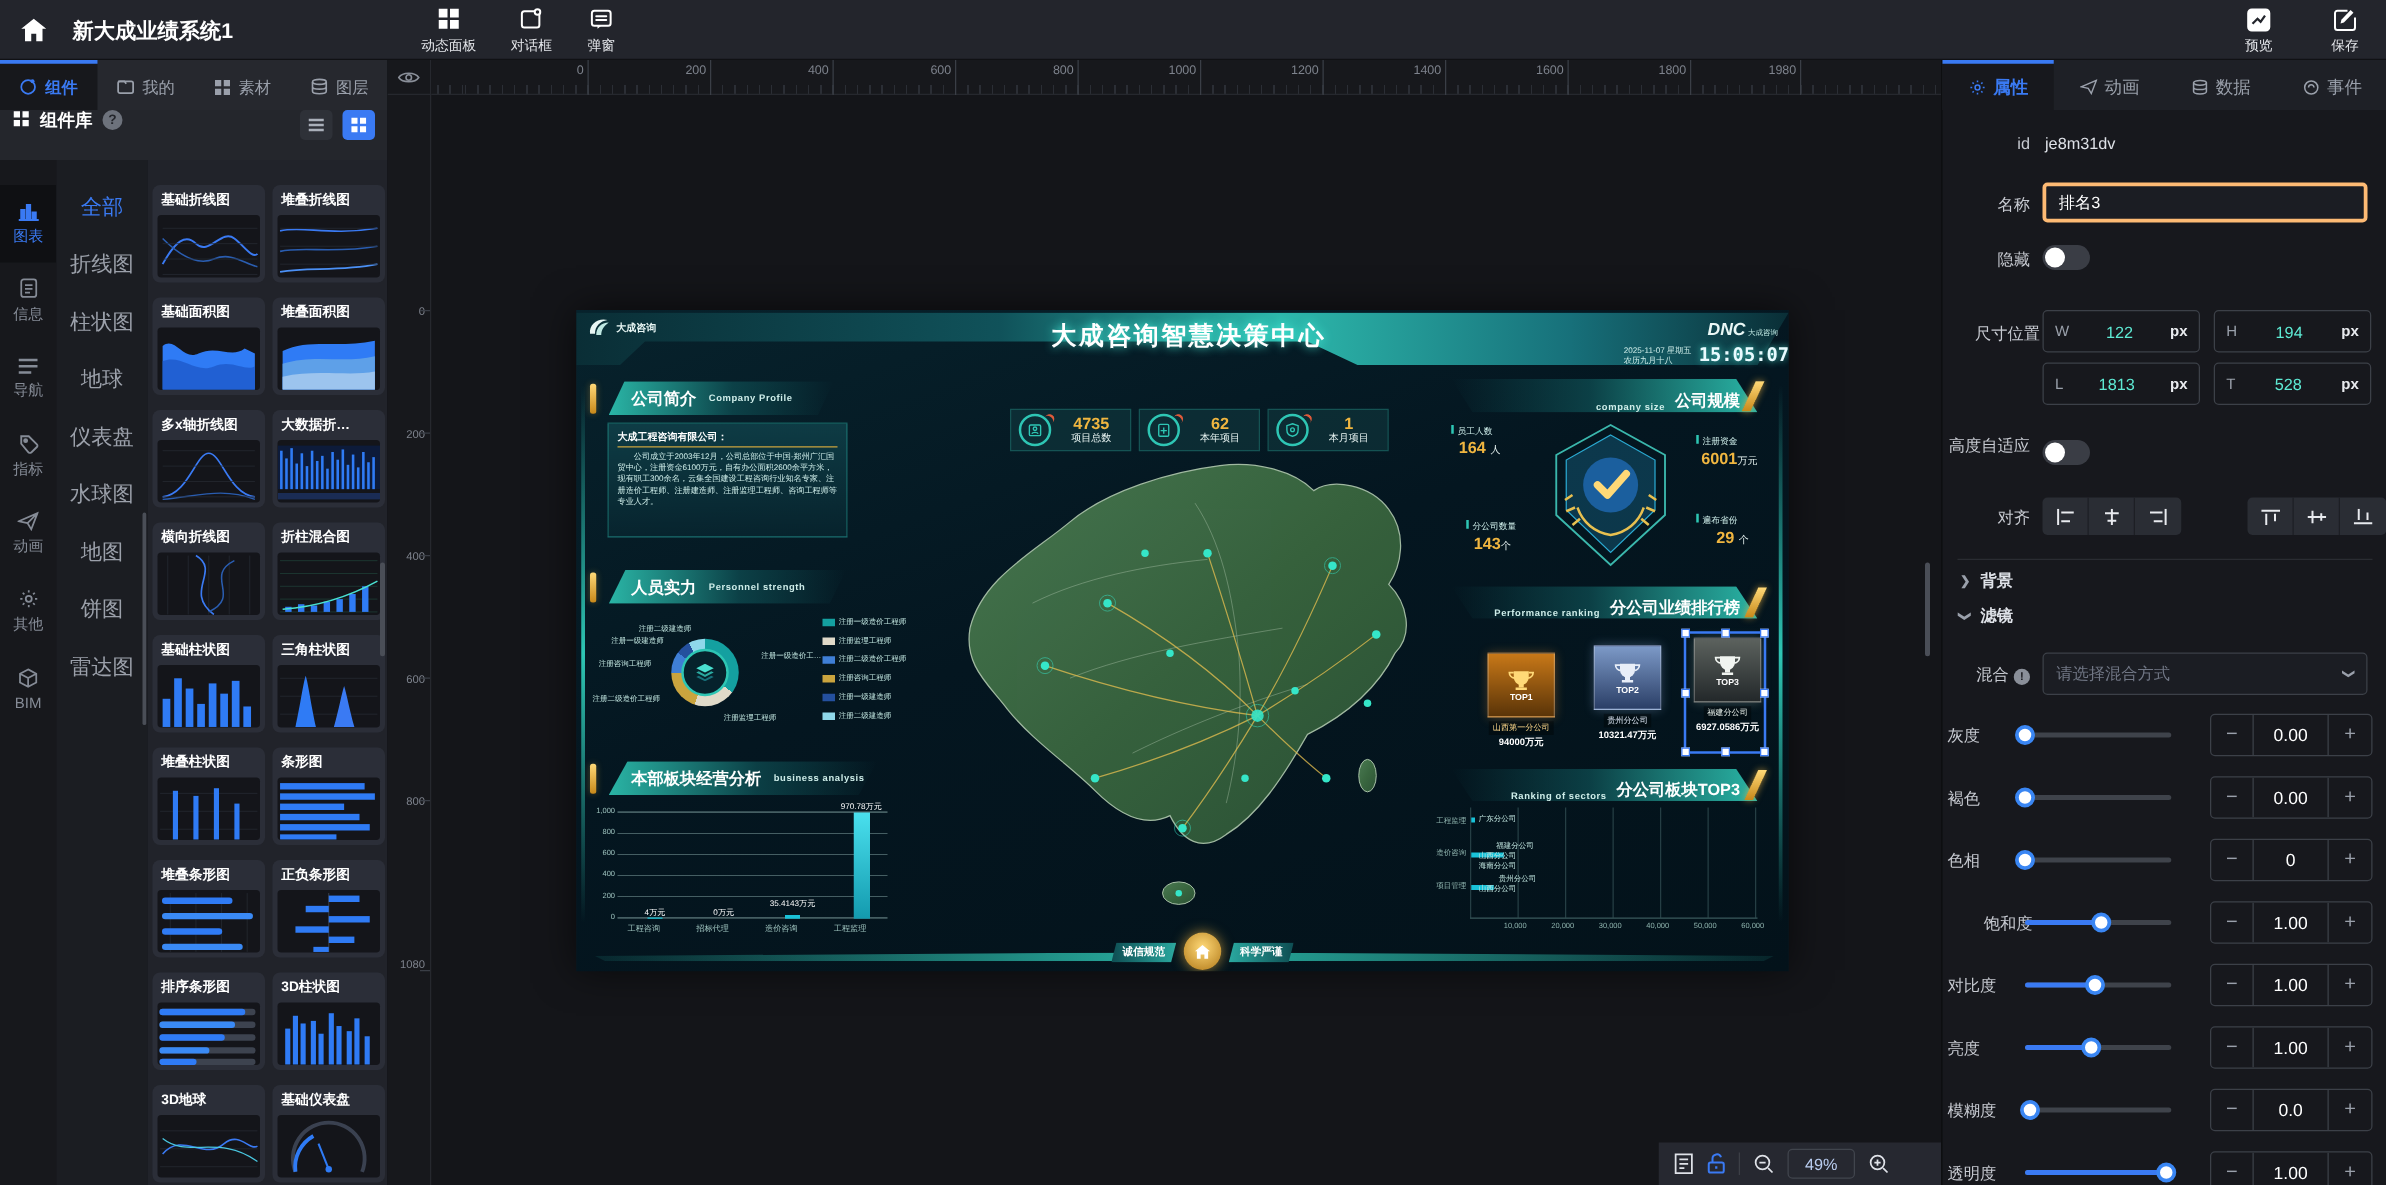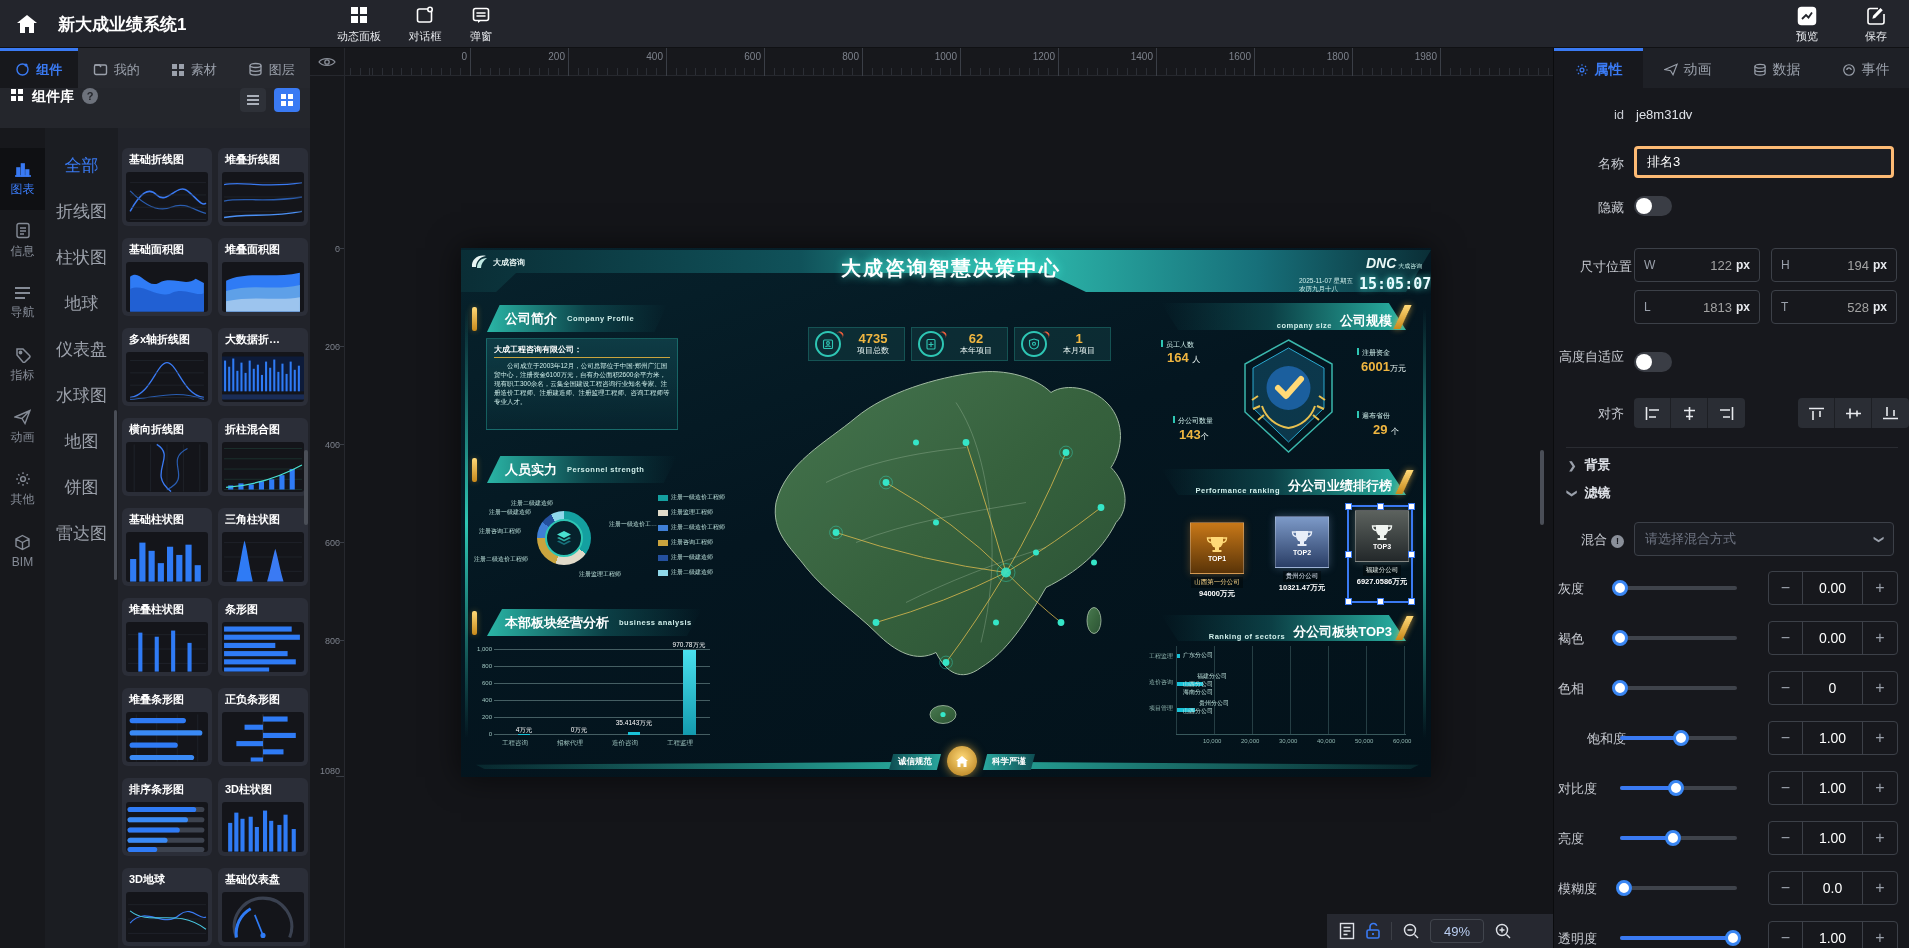--- a/index.html
+++ b/index.html
@@ -73,21 +73,21 @@
 #rpanel{left:1553px;top:48px;width:356px;height:900px;background:#17181d;border-left:1px solid #0b0c0e}
 #rtabs{position:absolute;left:0;top:0;width:356px;height:40px;background:#1e2026;display:flex}
 .rtab{flex:1;display:flex;align-items:center;justify-content:center;gap:6px;font-size:14px;color:#9aa0ab;border-top:3px solid transparent;cursor:pointer}
 .rtab.active{background:#17181d;color:#3a7af3;border-top-color:#3a7af3;font-weight:bold}
 .plabel{position:absolute;width:68px;text-align:right;font-size:13px;color:#c7cad1;left:2px}
 .pinput{position:absolute;left:80px;width:260px;height:32px;background:#1b1d23;border:3px solid #fdba74;border-radius:4px;color:#fff;font-size:13px;padding:0 10px;font-family:"Liberation Sans",sans-serif}
 .toggle{position:absolute;left:80px;width:38px;height:20px;border-radius:10px;background:#3a3d45;cursor:pointer}
 .toggle:after{content:"";position:absolute;left:2px;top:2px;width:16px;height:16px;border-radius:50%;background:#fff}
 .numbox{position:absolute;width:126px;height:34px;border:1px solid #3c4048;border-radius:4px;display:flex;align-items:center;padding:0 9px;gap:4px}
 .numbox .k{font-size:12px;color:#9aa0ab}
-.numbox .v{flex:1;text-align:right;font-size:13px;color:#a3a3a3}
+.numbox .v{flex:1;text-align:center;font-size:13px;color:#5eead4}
 .numbox .u{font-size:12px;font-weight:bold;color:#e8eaee}
 .agroup{position:absolute;height:30px;background:#2a2d34;border-radius:4px;display:flex;overflow:hidden}
 .abtn{width:37px;height:30px;display:flex;align-items:center;justify-content:center;color:#e8eaee;border-right:1px solid #1d1f24;cursor:pointer}
 .abtn:last-child{border-right:none}
 .sect{position:absolute;font-size:13px;font-weight:bold;color:#dfe2e8;display:flex;align-items:center;gap:8px}
 .chev{color:#9aa0ab;font-size:10px}
 .selbox{position:absolute;left:80px;width:260px;height:34px;border:1px solid #3c4048;border-radius:4px;background:#1b1d23;display:flex;align-items:center;justify-content:space-between;padding:0 10px;font-size:13px;color:#707684;cursor:pointer}
 .slider{position:absolute;left:67px;width:117px;height:4px;border-radius:2px;background:#3f434b;top:0}
 .slider .fill{position:absolute;left:0;top:0;height:4px;border-radius:2px;background:#3a7af3}
 .slider .thumb{position:absolute;top:-6px;width:16px;height:16px;border-radius:50%;background:#fff;border:3px solid #3a9af3;border-color:#3a86f3;transform:translateX(-8px);cursor:pointer}

